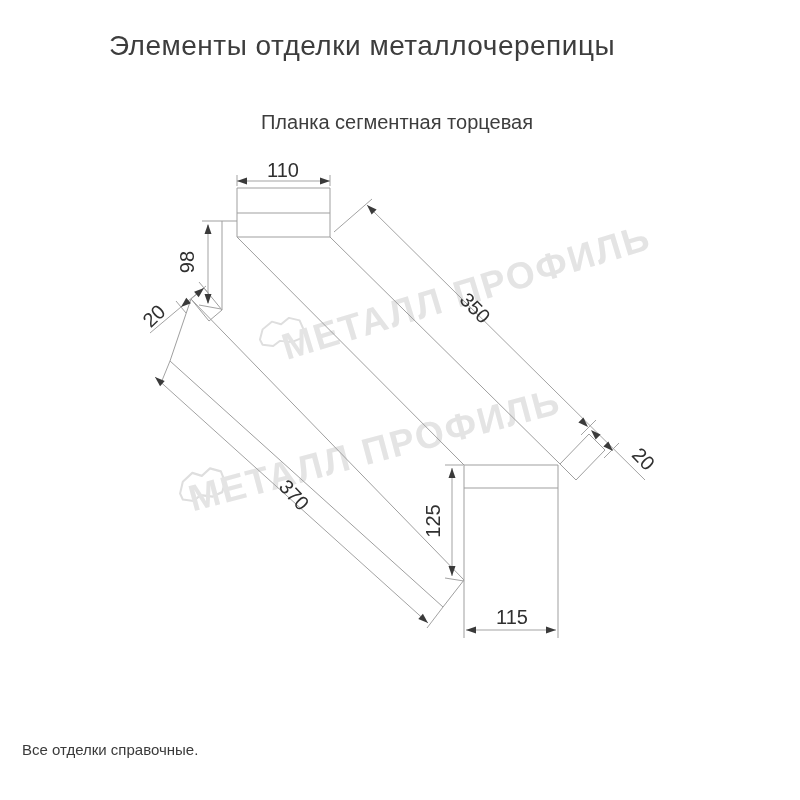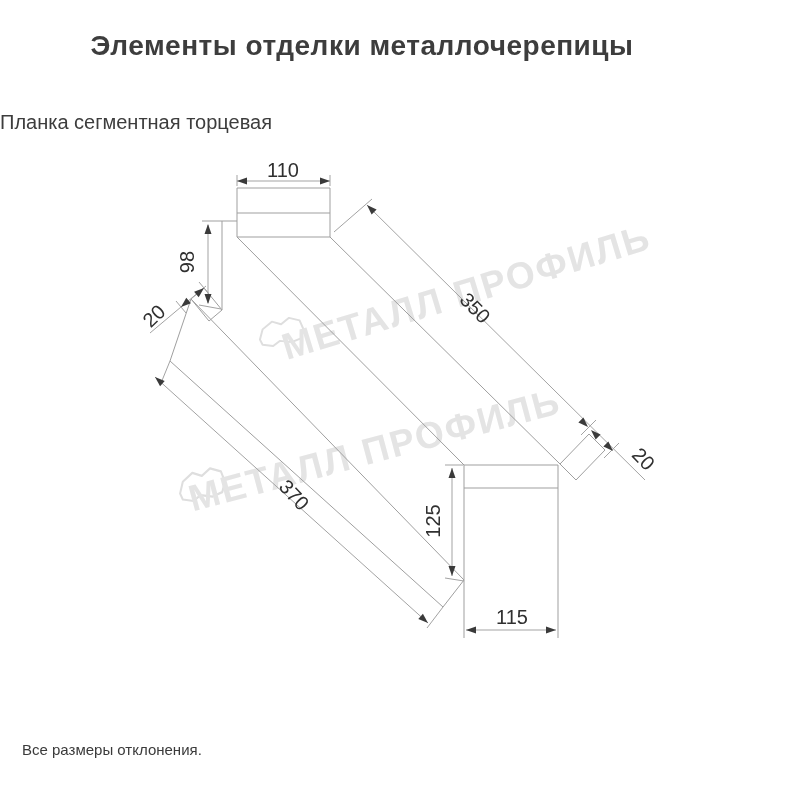--- a/index.html
+++ b/index.html
@@ -8,28 +8,28 @@
     width:800px;height:800px;
     background:#ffffff;
     overflow:hidden;
     font-family:"Liberation Sans", sans-serif;
   }
   .title{
     position:absolute;
     left:0;top:30px;width:724px;
     text-align:center;
     font-size:28px;
-    font-weight:700;
+    font-weight:400;
     color:#3d3d3d;
     letter-spacing:0.5px;
   }
   .subtitle{
     position:absolute;
     left:0;top:109px;width:794px;
-    text-align:left;
+    text-align:center;
     font-size:20px;
     line-height:1.35;
     color:#3d3d3d;
   }
   .drawing-svg{
     position:absolute;left:0;top:0;
   }
   .obj{stroke:#9f9f9f;stroke-width:1;fill:none;stroke-linejoin:round;}
   .dimline{stroke:#a3a3a3;stroke-width:1;fill:none;}
   .arrow{fill:#3a3a3a;stroke:none;}
@@ -153,16 +153,16 @@
 
     <g>
       <path class="dimline" d="M466,630 H556"></path>
       <polygon class="arrow" points="466,630 476,626.5 476,633.5"></polygon>
       <polygon class="arrow" points="556,630 546,626.5 546,633.5"></polygon>
       <text class="dim-text" x="512" y="624" text-anchor="middle">115</text>
     </g>
   </svg>
 
   <div class="footer">
-    <div>Все размеры отклонения.</div>
+    <div>Все отделки справочные.</div>
   </div>
 
 </div>
 
 </body></html>

